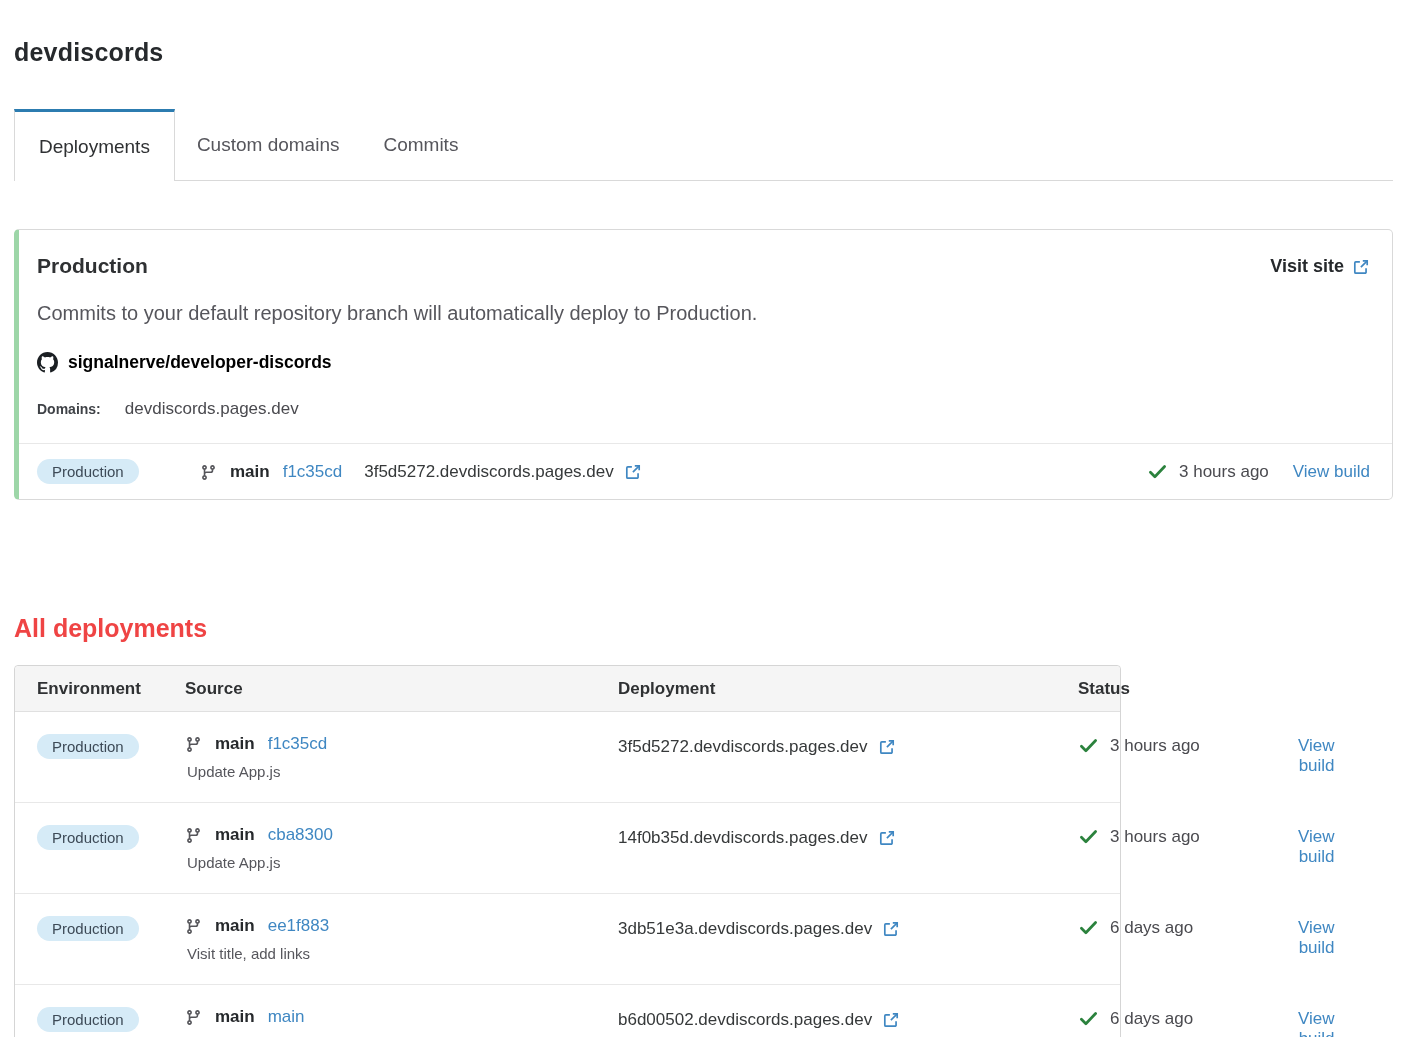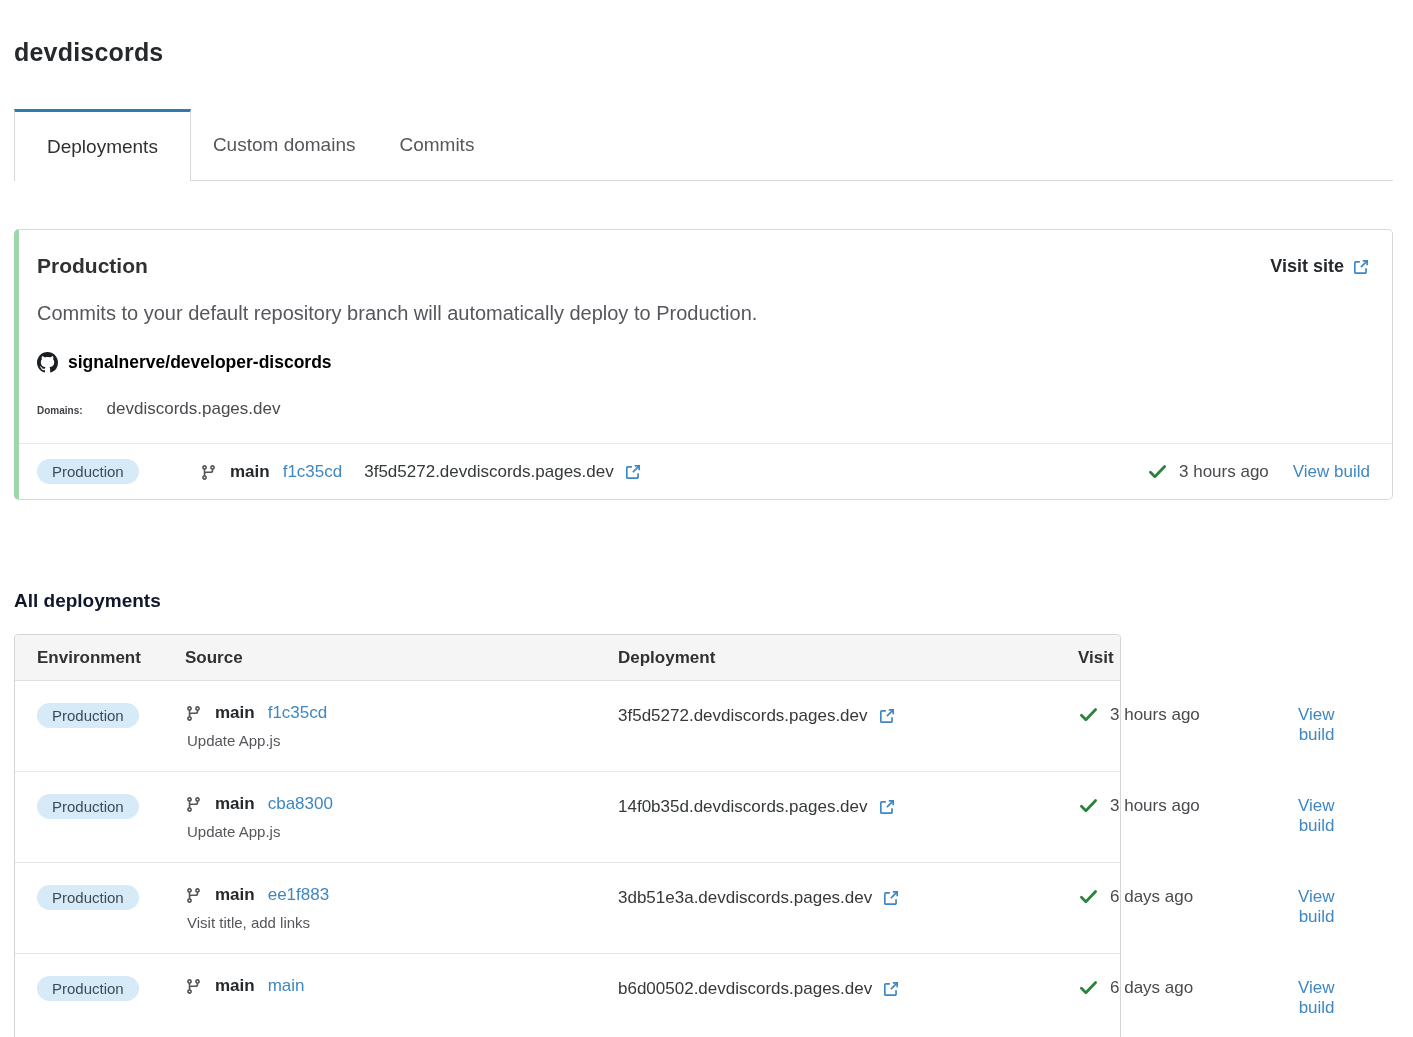--- a/index.html
+++ b/index.html
@@ -15,40 +15,40 @@
   h1.project-title { font-size: 25px; font-weight: 700; color: #26292c; letter-spacing: .2px; margin-top: 28px; }
 
   
   .tabbar { display: flex; align-items: stretch; height: 72px; margin-top: 42px;
             border-bottom: 1px solid #d9d9d9; width: 1379px; }
   .tab { display: flex; align-items: center; font-size: 19px; color: #56565c;
          padding: 0 22px; cursor: pointer; position: relative; }
   .tab.active {
     color: #2f3133; background: #fff;
     border: 1px solid #d9d9d9; border-bottom: none; border-top: 3px solid #2c7cb0;
-    margin-bottom: -1px; padding: 0 32px;
+    margin-bottom: -1px; padding: 0 24px;
   }
   .tab.active::after { content:""; position:absolute; left:0; right:0; bottom:-1px; height:2px; background:#fff; }
 
   
   .prod-card {
     margin-top: 48px; width: 1379px;
     border: 1px solid #d9d9d9; border-left: 5px solid #9dd6a8; border-radius: 5px;
     background: #fff;
   }
   .prod-body { padding: 24px 22px 24px 18px; }
   .prod-head { display: flex; align-items: center; justify-content: space-between; }
   .prod-head h2 { font-size: 21px; font-weight: 600; color: #2f3133; }
   .visit-site { display: inline-flex; align-items: center; gap: 8px; font-size: 18px;
                 font-weight: 600; color: #26292c; text-decoration: none; cursor: pointer; }
   .desc { margin-top: 24px; font-size: 20px; color: #56565c; }
   .repo-row { margin-top: 27px; display: flex; align-items: center; gap: 10px;
               font-size: 17.5px; font-weight: 700; color: #000000; }
   .domains-row { margin-top: 26px; display: flex; align-items: baseline; }
-  .domains-label { font-size: 10px; font-weight: 600; color: #3f4247; }
+  .domains-label { font-size: 14px; font-weight: 600; color: #3f4247; }
   .domains-value { font-size: 17px; color: #4a4a4f; margin-left: 24px; }
 
   .prod-deploy-row { border-top: 1px solid #e8e8e8; height: 56px;
                      display: flex; align-items: center; padding: 0 22px 0 18px; }
 
   
   .badge { display: inline-block; background: #d6ebf7; color: #3d4a57;
            font-size: 15px; padding: 4px 15px; border-radius: 999px; white-space: nowrap; }
   .branch-name { font-size: 17px; font-weight: 700; color: #26292c; }
   .commit-link, .view-build, a.link { font-size: 17px; color: #3f87c2; text-decoration: none; cursor: pointer; }
@@ -56,21 +56,21 @@
   .time-text { font-size: 17px; color: #4a4a4f; }
   .icon { flex: 0 0 auto; display: inline-block; vertical-align: middle; }
 
   .prod-deploy-row .badge-wrap { width: 145px; }
   .src-group { display: inline-flex; align-items: center; gap: 13px; margin-left: 18px; }
   .url-group { display: inline-flex; align-items: center; gap: 10px; margin-left: 22px; }
   .status-group { margin-left: auto; display: inline-flex; align-items: center; gap: 11px; }
   .status-group .view-build { margin-left: 13px; }
 
   
-  h2.all-title { margin-top: 90px; font-size: 19px; font-weight: 700; color: #0f172a; }
+  h2.all-title { margin-top: 114px; font-size: 25px; font-weight: 700; color: #ef4444; }
   .table { margin-top: 22px; width: 1107px; border: 1px solid #d5d5d5; border-radius: 4px; background: #fff; }
   .thead, .trow { display: grid; grid-template-columns: 156px 433px 460px 220px 1fr; }
   .thead { background: #f5f5f5; border-bottom: 1px solid #e0e0e0; height: 46px; align-items: center;
            border-radius: 4px 4px 0 0; }
   .th { font-size: 17px; font-weight: 600; color: #2f3133; padding-left: 14px; }
   .th:first-child { padding-left: 22px; }
   .trow { border-bottom: 1px solid #e8e8e8; padding: 22px 0; align-items: start; }
   .trow:last-child { border-bottom: none; }
   .cell { padding-left: 14px; }
   .cell.env { padding-left: 22px; }
@@ -153,21 +153,21 @@
     </div>
   </section>
 
   <h2 class="all-title">All deployments</h2>
 
   <section class="table">
     <div class="thead">
       <div class="th">Environment</div>
       <div class="th">Source</div>
       <div class="th">Deployment</div>
-      <div class="th">Visit</div>
+      <div class="th">Status</div>
       <div class="th"></div>
     </div>
     <div id="rows">
   <div class="trow">
     <div class="cell env">
       <span class="badge">Production</span>
     </div>
     <div class="cell source">
       <div class="src-line">
         <span>

